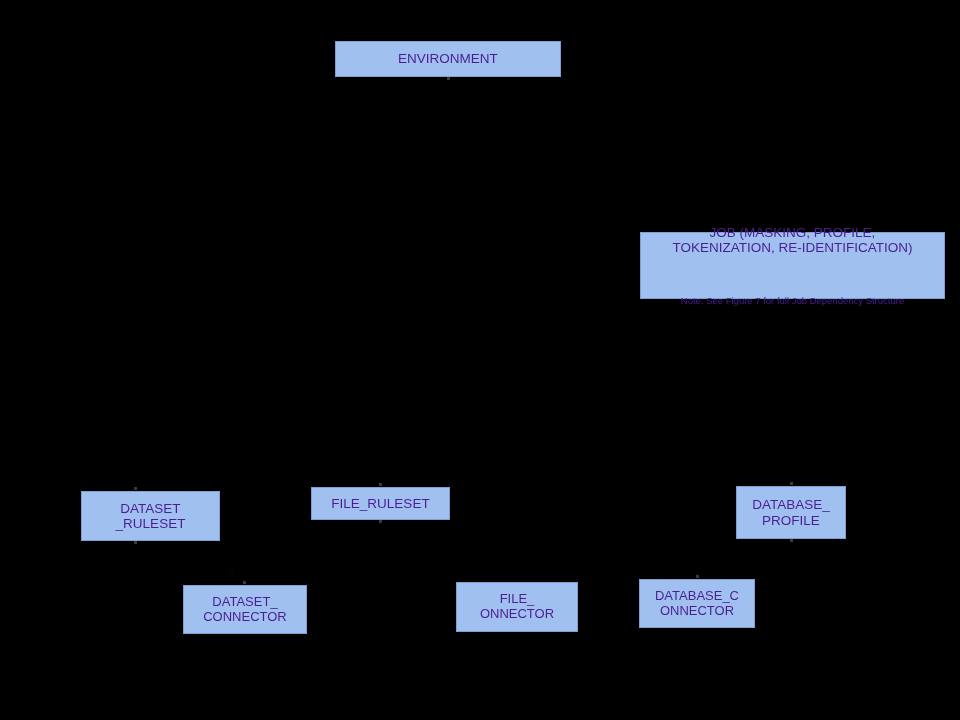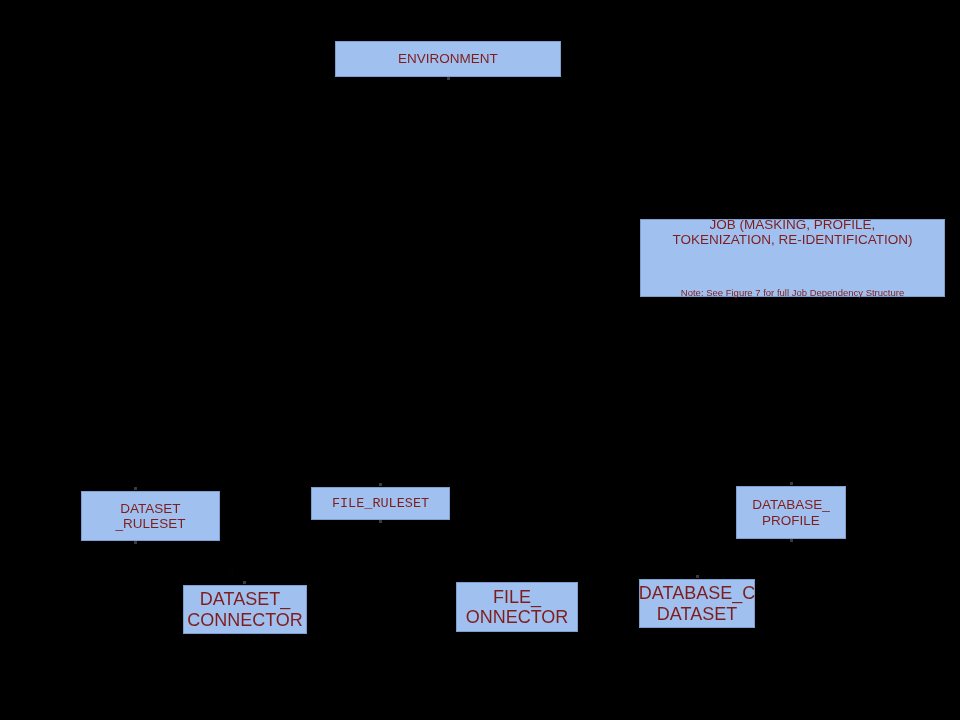--- a/index.html
+++ b/index.html
@@ -19,33 +19,33 @@
   .node {
     position: absolute;
     box-sizing: border-box;
     background: #a0c1f0;
     border: 1px solid #7f9fd0;
     display: flex;
     flex-direction: column;
     align-items: center;
     justify-content: center;
     text-align: center;
-    color: #7f1d1d;
+    color: #4c1d95;
     line-height: 1.12;
     padding: 2px 4px;
   }
   .node .title {
     font-size: 13.5px;
     white-space: pre-line;
   }
   .node .subtitle {
     font-size: 9.5px;
     margin-top: 1px;
   }
-  .node.small .title { font-size: 18px; }
+  .node.small .title { font-size: 13px; }
   .edge-label {
     position: absolute;
     color: #050505;
     font-size: 10px;
     font-family: "Liberation Sans", sans-serif;
     white-space: nowrap;
   }
   .tick {
     position: absolute;
     width: 3px;
@@ -66,48 +66,48 @@
   <div class="tick" style="left:790px; top:482px;"></div>
   <div class="tick" style="left:790px; top:539px;"></div>
   <div class="tick" style="left:243px; top:581px;"></div>
   <div class="tick" style="left:696px; top:575px;"></div>
   <div class="edge-label" style="left:228px; top:566px;">g</div>
 
   <div class="node" style="left:335px; top:41px; width:226px; height:36px;">
     <div class="title">ENVIRONMENT</div>
   </div>
 
-  <div class="node" style="left:640px; top:219px; width:305px; height:78px;gap:40px;">
+  <div class="node" style="left:640px; top:232px; width:305px; height:67px;gap:40px;">
     <div class="title">JOB (MASKING, PROFILE,
 TOKENIZATION, RE-IDENTIFICATION)</div>
     <div class="subtitle">Note: See Figure 7 for full Job Dependency Structure</div>
   </div>
 
   <div class="node" style="left:81px; top:491px; width:139px; height:50px;">
     <div class="title">DATASET
 _RULESET</div>
   </div>
 
-  <div class="node" style="left:311px; top:487px; width:139px; height:33px;font-family:Liberation Mono, monospace;">
+  <div class="node" style="left:311px; top:487px; width:139px; height:33px;">
     <div class="title">FILE_RULESET</div>
   </div>
 
   <div class="node" style="left:736px; top:486px; width:110px; height:53px;">
     <div class="title">DATABASE_
 PROFILE</div>
   </div>
 
   <div class="node small" style="left:183px; top:585px; width:124px; height:49px;">
     <div class="title">DATASET_
 CONNECTOR</div>
   </div>
 
   <div class="node small" style="left:456px; top:582px; width:122px; height:50px;">
     <div class="title">FILE_
 ONNECTOR</div>
   </div>
 
   <div class="node small" style="left:639px; top:579px; width:116px; height:49px;">
     <div class="title">DATABASE_C
-DATASET</div>
+ONNECTOR</div>
   </div>
 
 </div>
 
 </body></html>

